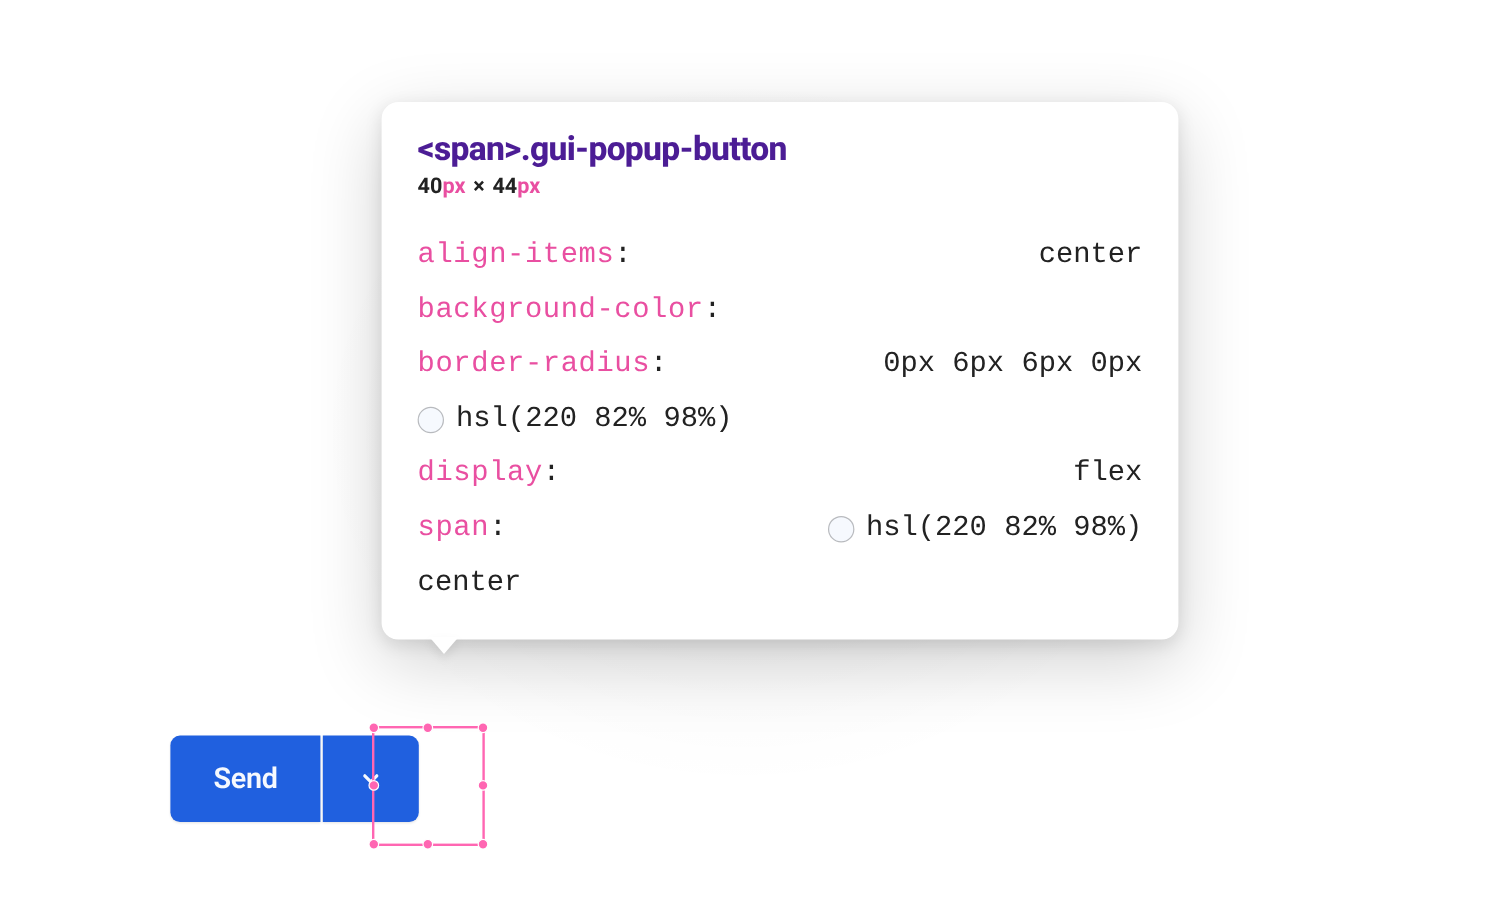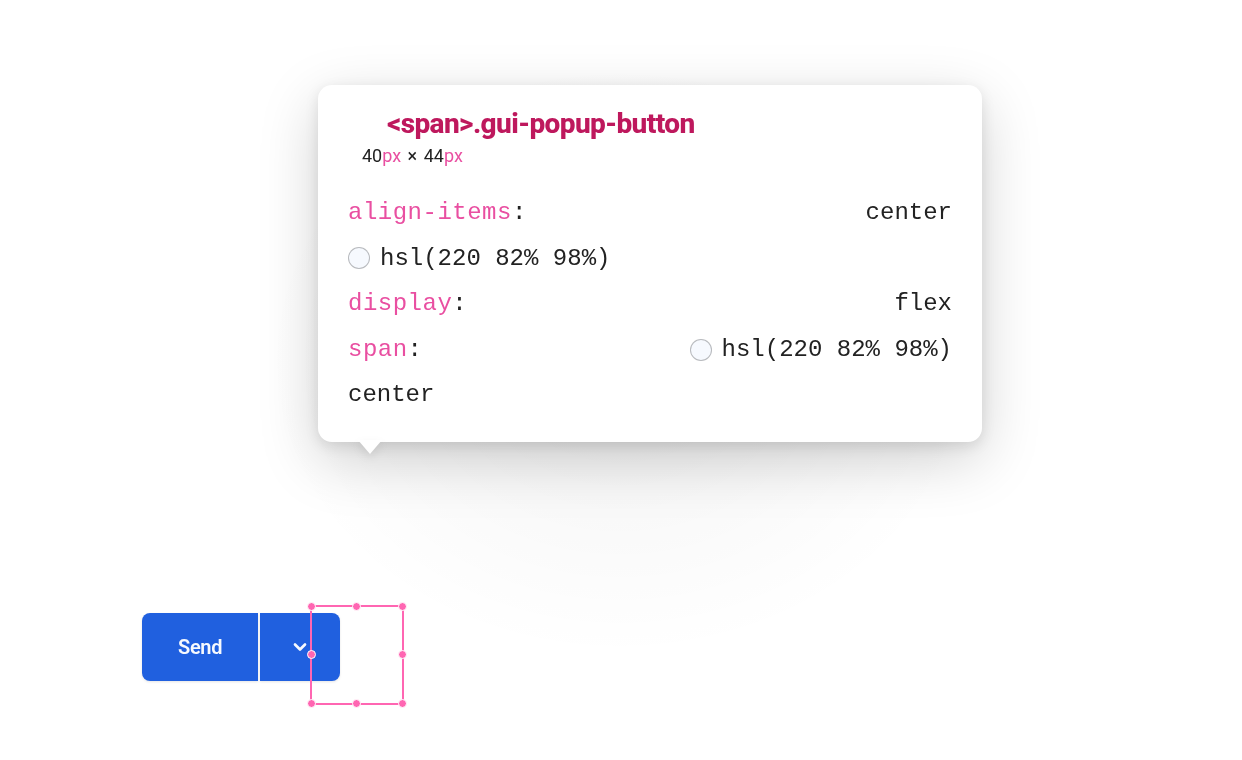--- a/index.html
+++ b/index.html
@@ -43,32 +43,30 @@
       height: 0;
       border-left: 12px solid transparent;
       border-right: 12px solid transparent;
       border-top: 14px solid #ffffff;
       filter: drop-shadow(0 4px 4px rgba(0,0,0,0.08));
     }
     .tooltip-title {
       font-size: 28px;
       font-weight: 800;
       letter-spacing: -0.6px;
-      color: #be185d;
+      color: #4c1d95;
       margin-bottom: 5px;
-      margin-left: 39px;
     }
     .tooltip-title .tag {
       font-weight: 800;
     }
     .tooltip-dims {
       font-size: 18px;
       color: #222;
-      font-weight: 400;
-      margin-left: 14px;
+      font-weight: 700;
     }
     .tooltip-dims .px {
       color: #e94fa1;
     }
     .tooltip-dims .times {
       color: #222;
       padding: 0 2px;
     }
     .css-list {
       margin-top: 24px;
@@ -112,21 +110,21 @@
       position: absolute;
       left: 142px;
       top: 613px;
       display: flex;
       border-radius: 8px;
       filter: drop-shadow(0 1px 1px rgba(0,0,0,0.1));
     }
     .btn-main {
       background: hsl(220 75% 50%);
       color: hsl(220 82% 98%);
-      font-size: 20px;
+      font-size: 24px;
       font-weight: 600;
       padding: 22px 36px;
       border-radius: 8px 0 0 8px;
       display: flex;
       align-items: center;
       justify-content: center;
       letter-spacing: -0.3px;
     }
     .btn-popup {
       background: hsl(220 75% 50%);
@@ -192,22 +190,27 @@
   </div>
 
   <div class="css-list">
     <div class="css-row">
       <span><span class="css-prop">align-items</span><span class="css-colon">:</span></span>
       <span class="css-val">
           <span>center</span>
         </span>
     </div>
     <div class="css-row">
-    </div>
-    <div class="css-row">
+      <span><span class="css-prop">background-color</span><span class="css-colon">:</span></span>
+    </div>
+    <div class="css-row">
+      <span><span class="css-prop">border-radius</span><span class="css-colon">:</span></span>
+      <span class="css-val">
+          <span>0px 6px 6px 0px</span>
+        </span>
     </div>
     <div class="css-row">
       <span class="css-val">
           <span class="swatch nearwhite"></span>
           <span>hsl(220 82% 98%)</span>
         </span>
     </div>
     <div class="css-row">
       <span><span class="css-prop">display</span><span class="css-colon">:</span></span>
       <span class="css-val">

